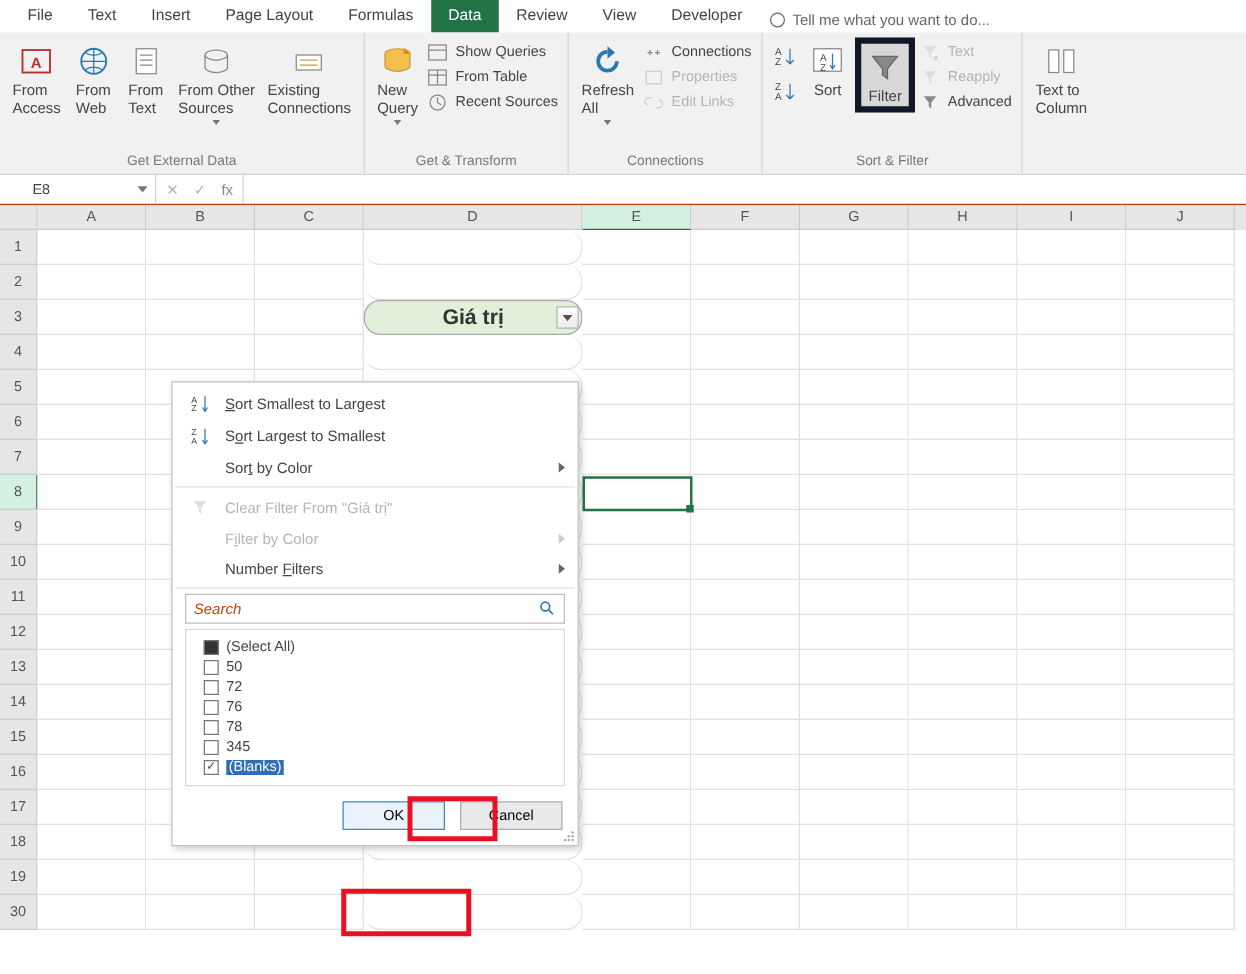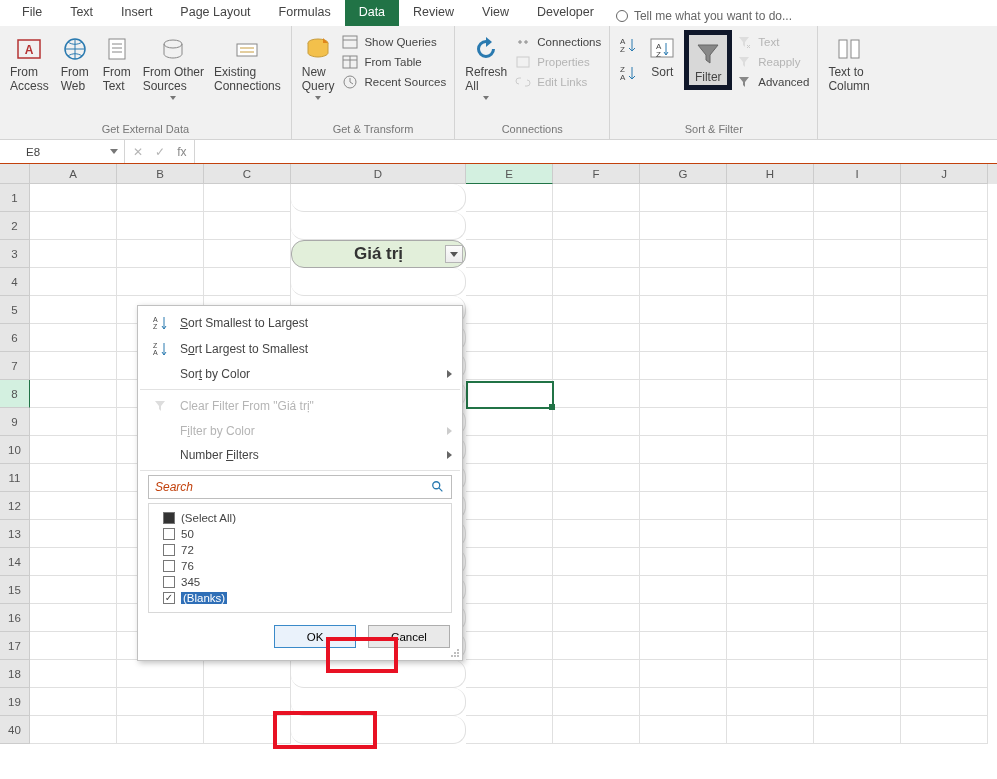--- a/index.html
+++ b/index.html
@@ -611,21 +611,21 @@
         <div class="cell"></div>
         <div class="cell wide"></div>
         <div class="cell"></div>
         <div class="cell"></div>
         <div class="cell"></div>
         <div class="cell"></div>
         <div class="cell"></div>
         <div class="cell"></div>
       </div>
       <div class="grid-row">
-        <div class="row-head">40</div>
+        <div class="row-head">30</div>
         <div class="cell"></div>
         <div class="cell"></div>
         <div class="cell"></div>
         <div class="cell wide"></div>
         <div class="cell"></div>
         <div class="cell"></div>
         <div class="cell"></div>
         <div class="cell"></div>
         <div class="cell"></div>
         <div class="cell"></div>
@@ -702,20 +702,24 @@
     <div class="chk-row">
         <span class="chk"></span>
         <span>72</span>
       </div>
     <div class="chk-row">
         <span class="chk"></span>
         <span>76</span>
       </div>
     <div class="chk-row">
         <span class="chk"></span>
+        <span>78</span>
+      </div>
+    <div class="chk-row">
+        <span class="chk"></span>
         <span>345</span>
       </div>
     <div class="chk-row">
         <span class="chk">✓</span>
         <span class="blanks-hl">(Blanks)</span>
       </div>
   </div>
   <div class="btn-bar">
     <button class="btn primary">OK</button>
     <button class="btn">Cancel</button>

